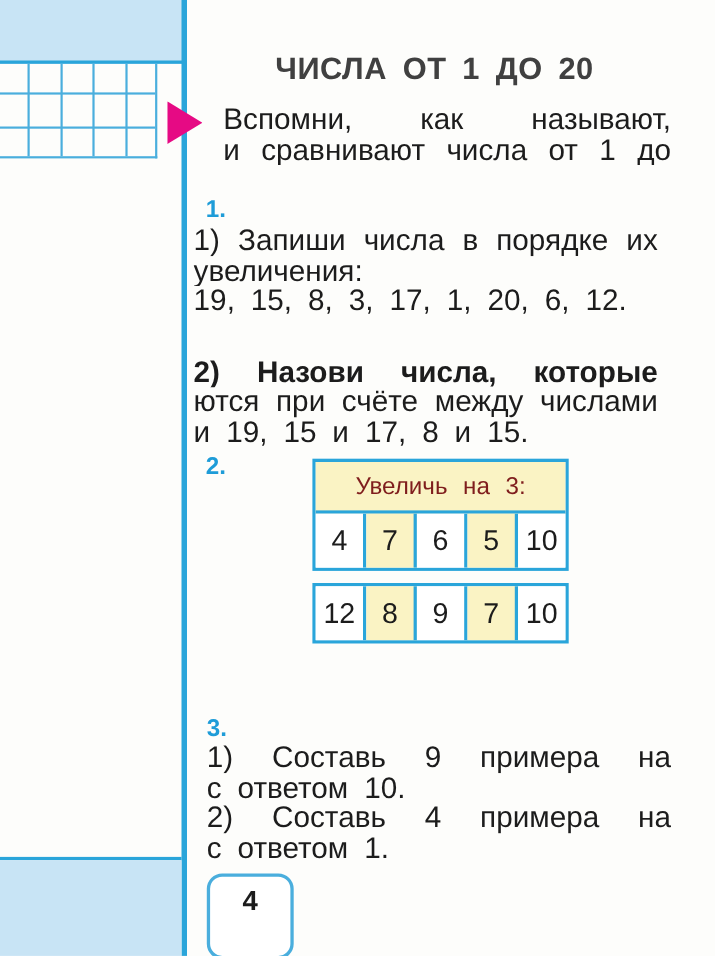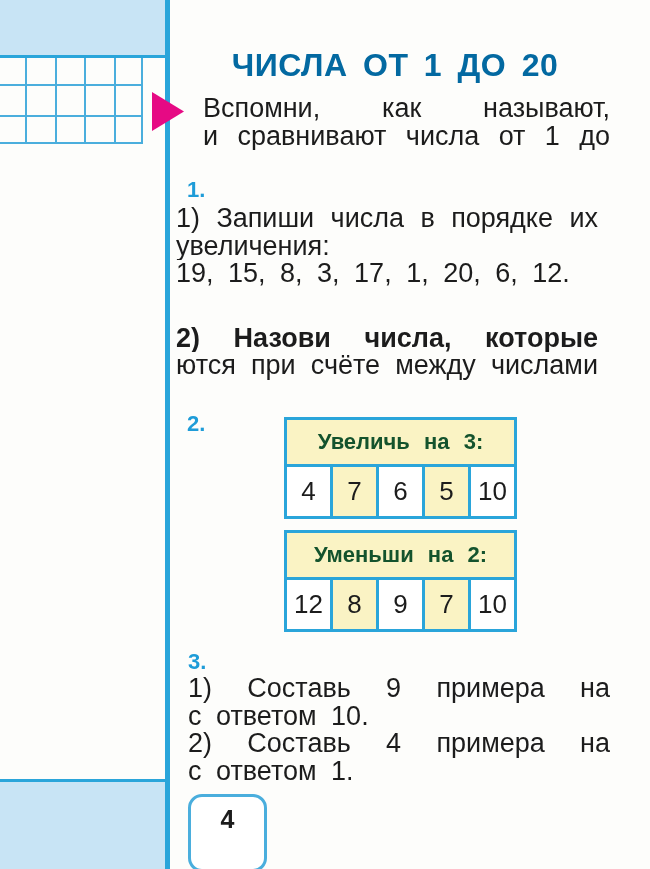--- a/index.html
+++ b/index.html
@@ -27,42 +27,42 @@
   .bottom-line{left:0;top:779px;width:165px;height:3px;background:#2aa5da;}
   .bottom-fill{left:0;top:782px;width:165px;height:87px;background:#c8e4f5;}
   .task-arrow{
     left:152px;top:92px;width:32px;height:39px;background:#e60a84;
     clip-path:polygon(0 0,100% 50%,0 100%);z-index:5;
   }
 
   
   .title{
     left:170px;top:47px;width:450px;text-align:center;
-    font-size:32px;font-weight:bold;color:#0369a1;word-spacing:6px;letter-spacing:0.5px;
+    font-size:28px;font-weight:bold;color:#404040;word-spacing:6px;letter-spacing:0.5px;
   }
   .body-text{font-size:27px;line-height:27.5px;word-spacing:7px;}
   .line{height:27.5px;overflow:hidden;}
   .just{text-align:justify;text-align-last:justify;}
   .gap{margin-top:37px;font-weight:bold;}
   .exnum{font-size:22px;font-weight:bold;color:#1e9cd8;}
   .intro{left:203px;top:95px;width:407px;}
   .ex1num{left:187px;top:177px;}
   .ex1{left:176px;top:205px;width:422px;}
   .ex2num{left:187px;top:411px;}
   .ex3num{left:188px;top:649px;}
   .ex3{left:188px;top:675px;width:422px;}
 
   
   .ntable{width:227px;border:3px solid #2aa5da;background:#fff;}
   .ntable-1{left:284px;top:417px;}
   .ntable-2{left:284px;top:530px;}
   .thead{
     height:44px;background:#faf3c4;border-bottom:3px solid #2aa5da;
     display:flex;align-items:center;justify-content:center;
-    font-size:22px;font-weight:bold;word-spacing:8px;color:#14532d;
+    font-size:22px;font-weight:normal;word-spacing:8px;color:#7f1d1d;
   }
   .trow{display:flex;height:49px;}
   .cell{
     flex:1;border-right:3px solid #2aa5da;background:#fff;
     display:flex;align-items:center;justify-content:center;font-size:26px;
   }
   .cell:last-child{border-right:none;}
   .cell.hl{background:#faf3c4;}
 
   
@@ -90,37 +90,37 @@
   <div class="line just">и сравнивают числа от 1 до 20.</div>
 </div>
 
 <div class="abs exnum ex1num">1.</div>
 <div class="abs ex1 body-text">
   <div class="line just">1) Запиши числа в порядке их</div>
   <div class="line">увеличения:</div>
   <div class="line">19, 15, 8, 3, 17, 1, 20, 6, 12.</div>
   <div class="line just gap">2) Назови числа, которые встреча-</div>
   <div class="line just">ются при счёте между числами 17</div>
+  <div class="line">и 19, 15 и 17, 8 и 15.</div>
 </div>
 
 <div class="abs exnum ex2num">2.</div>
 
 <div class="abs ntable ntable-1">
   <div class="thead">Увеличь на 3:</div>
   <div class="trow">
     <div class="cell">4</div>
     <div class="cell hl">7</div>
     <div class="cell">6</div>
     <div class="cell hl">5</div>
     <div class="cell">10</div>
   </div>
 </div>
 
 <div class="abs ntable ntable-2">
-  <div class="thead">Уменьши на 2:</div>
   <div class="trow">
     <div class="cell">12</div>
     <div class="cell hl">8</div>
     <div class="cell">9</div>
     <div class="cell hl">7</div>
     <div class="cell">10</div>
   </div>
 </div>
 
 <div class="abs exnum ex3num">3.</div>

